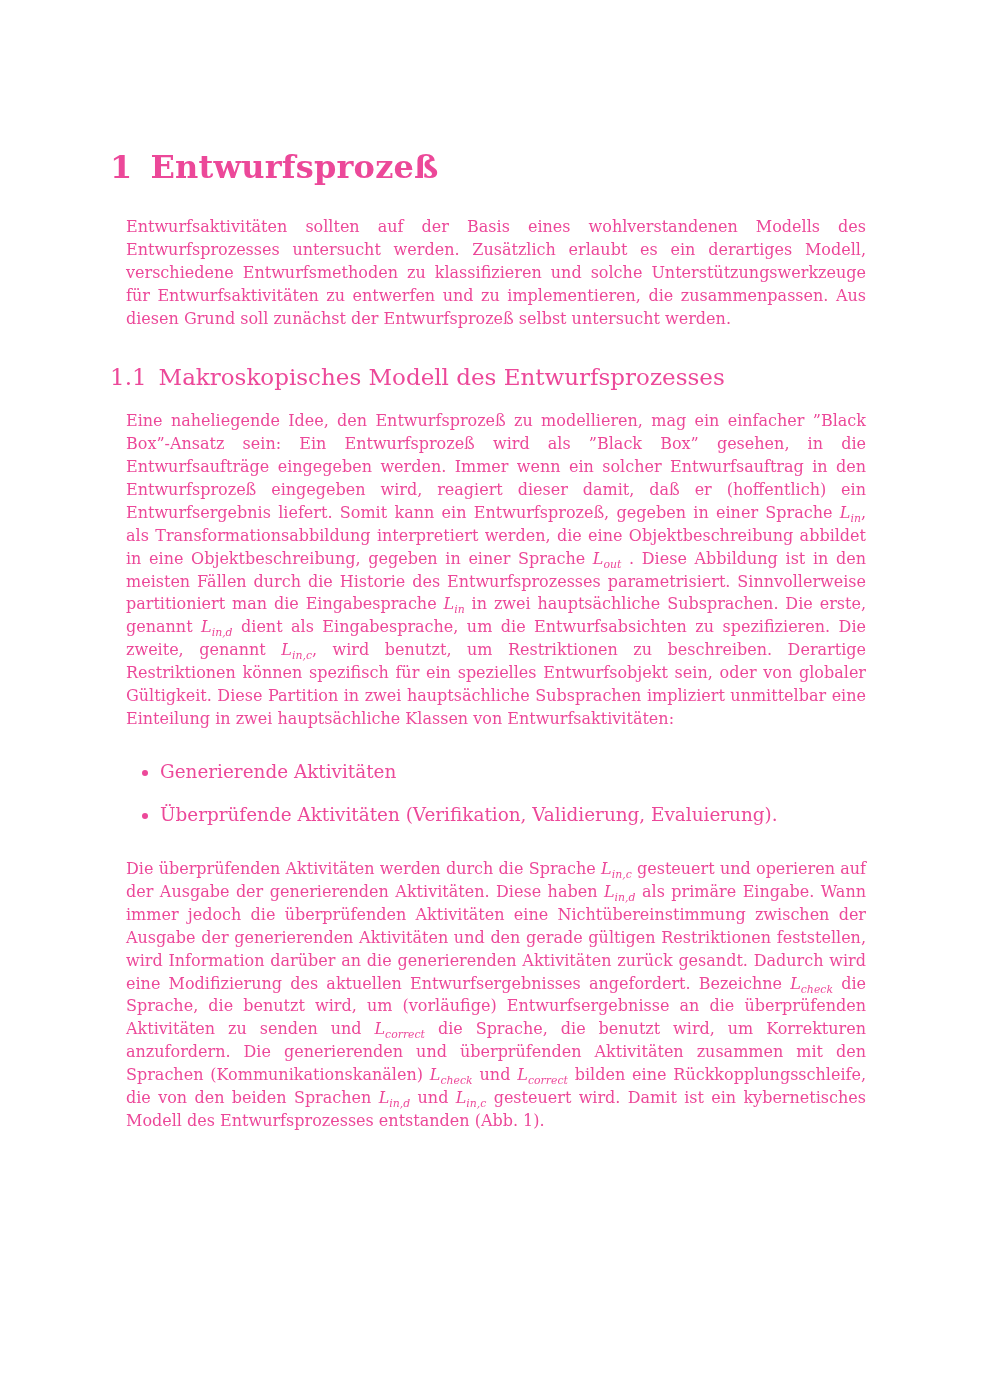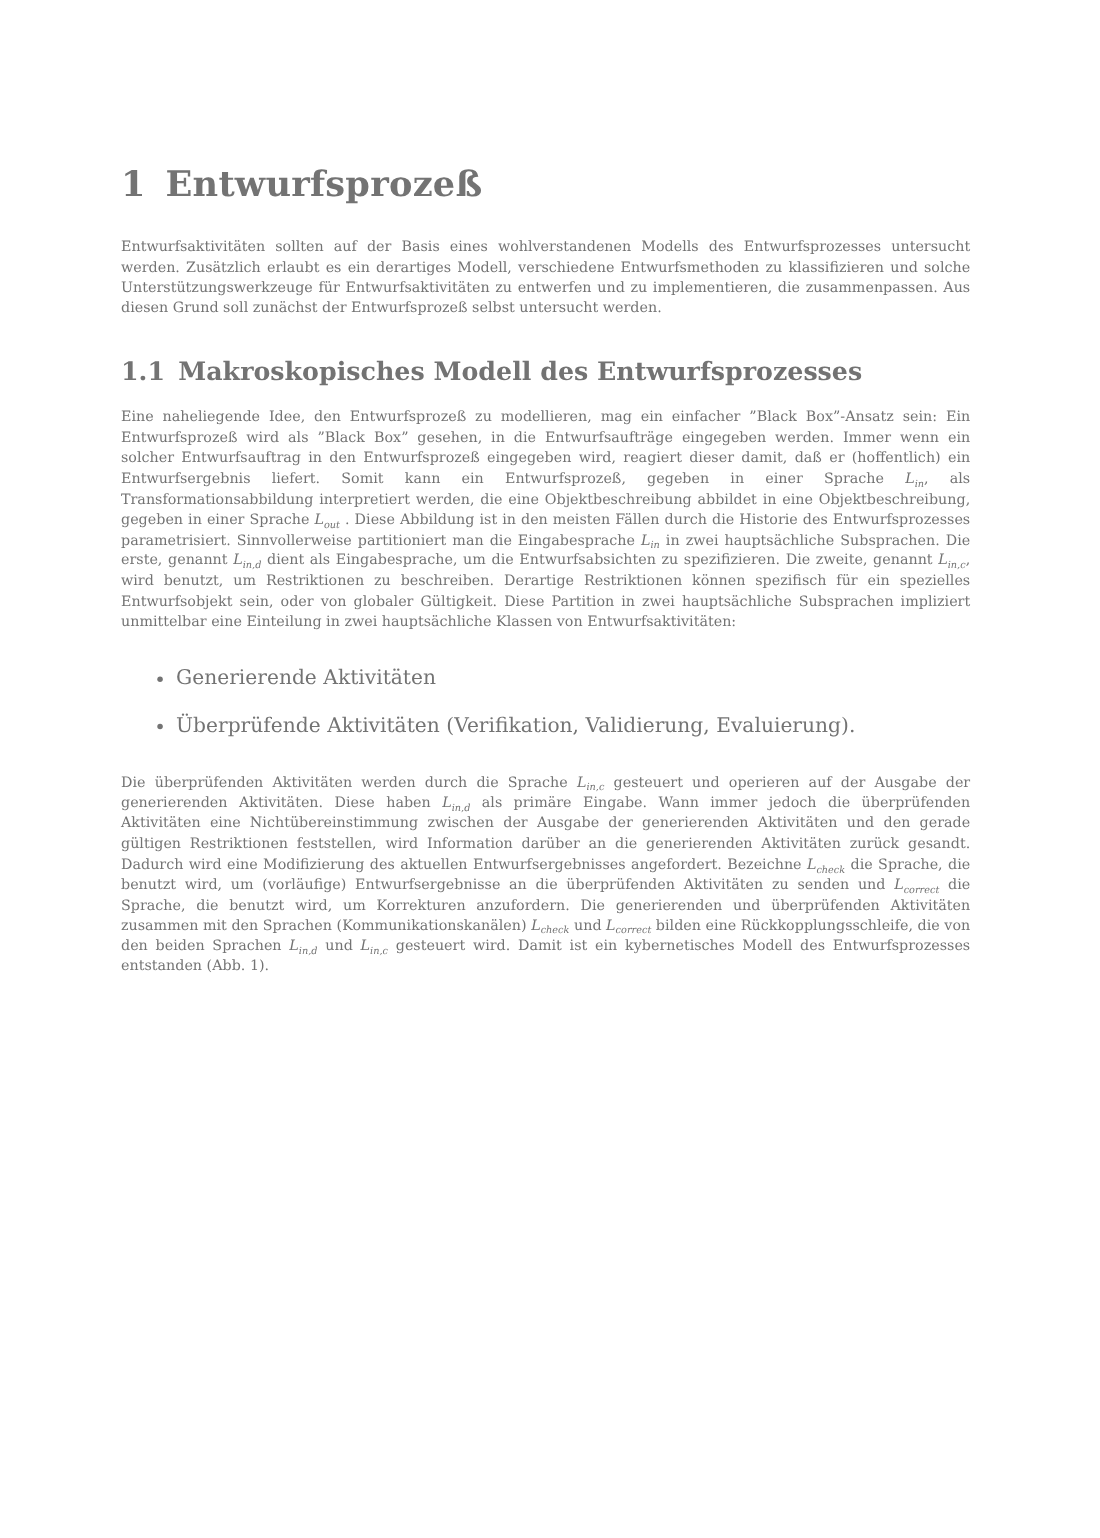--- a/index.html
+++ b/index.html
@@ -5,52 +5,52 @@
   html, body {
     margin: 0;
     padding: 0;
     background: #ffffff;
   }
   .page {
     position: relative;
     width: 1000px;
     height: 1215px;
     background: #ffffff;
-    color: #737373;
+    color: #ec4899;
     font-family: "DejaVu Serif", "Liberation Serif", serif;
     overflow: hidden;
   }
   .content {
     position: absolute;
     left: 110px;
     top: 148px;
     width: 772px;
   }
   h1.chapter {
     font-size: 32px;
     font-weight: bold;
     margin: 0 0 30px 0;
     letter-spacing: 0.2px;
   }
   h1.chapter .h-num {
     margin-right: 18px;
   }
   h2.section {
     font-size: 23px;
-    font-weight: bold;
+    font-weight: normal;
     margin: 20px 0 20px 0;
   }
   h2.section .h-num {
     margin-right: 12px;
   }
   p.body-par {
-    font-size: 13px;
+    font-size: 16px;
     line-height: 1.43;
     text-align: justify;
-    margin: 0;
+    margin: 16px;
   }
   p.body-par + h2.section {
     margin-top: 34px;
   }
   ul.bullets {
     list-style: disc outside;
     margin: 28px 0 30px 28px;
     padding-left: 22px;
   }
   ul.bullets li {

